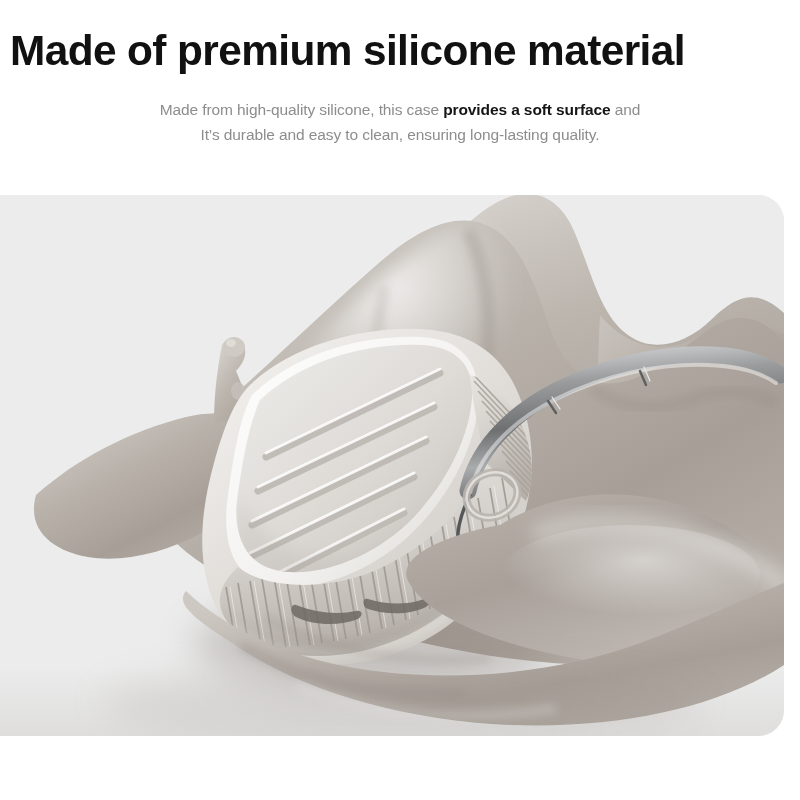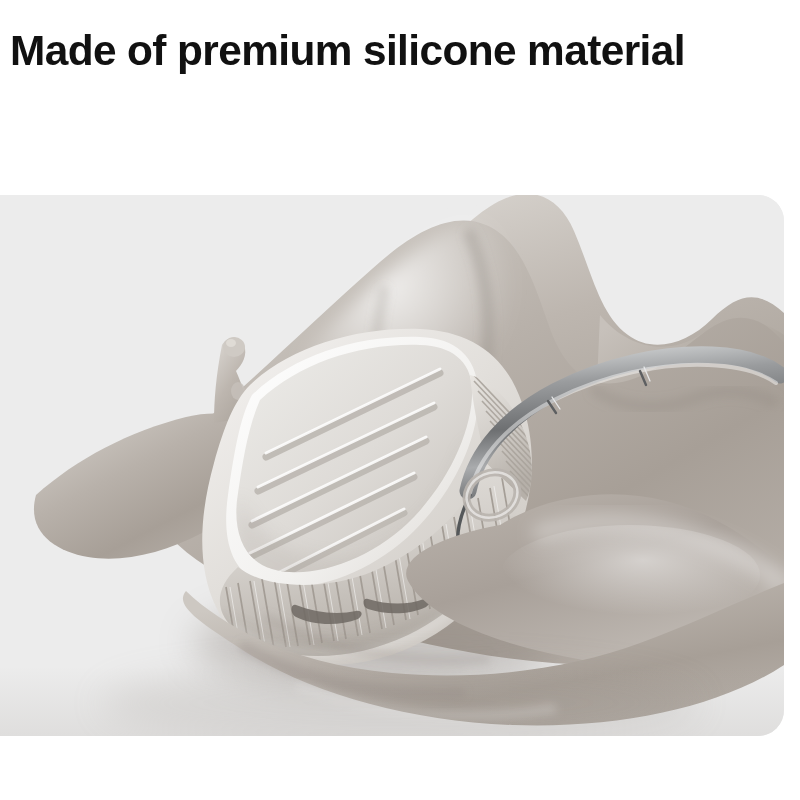--- a/index.html
+++ b/index.html
@@ -51,20 +51,22 @@
   .panel svg { display:block; width:100%; height:100%; }
 </style>
 </head>
 <body>
 
 <div class="page">
 
   <h1 class="headline">Made of premium silicone material</h1>
 
   <div class="subcopy">
+    <span class="ln"><span>Made from high-quality silicone, this case </span><b>provides a soft surface</b><span> and</span></span>
+    <span class="ln">It’s durable and easy to clean, ensuring long-lasting quality.</span>
   </div>
 
   <div class="panel">
     <svg viewBox="0 0 784 541" preserveAspectRatio="xMidYMid slice">
       <defs>
         <linearGradient id="gSplashMain" x1="0.15" y1="0.1" x2="0.85" y2="0.95">
           <stop offset="0" stop-color="#cdc8c2"></stop>
           <stop offset="0.35" stop-color="#b8b1aa"></stop>
           <stop offset="0.70" stop-color="#a79f97"></stop>
           <stop offset="1" stop-color="#b5aea7"></stop>

